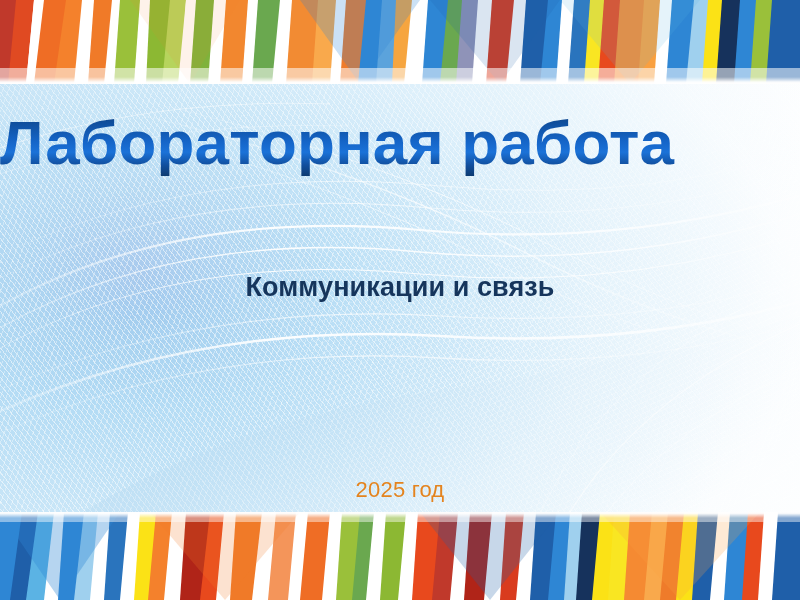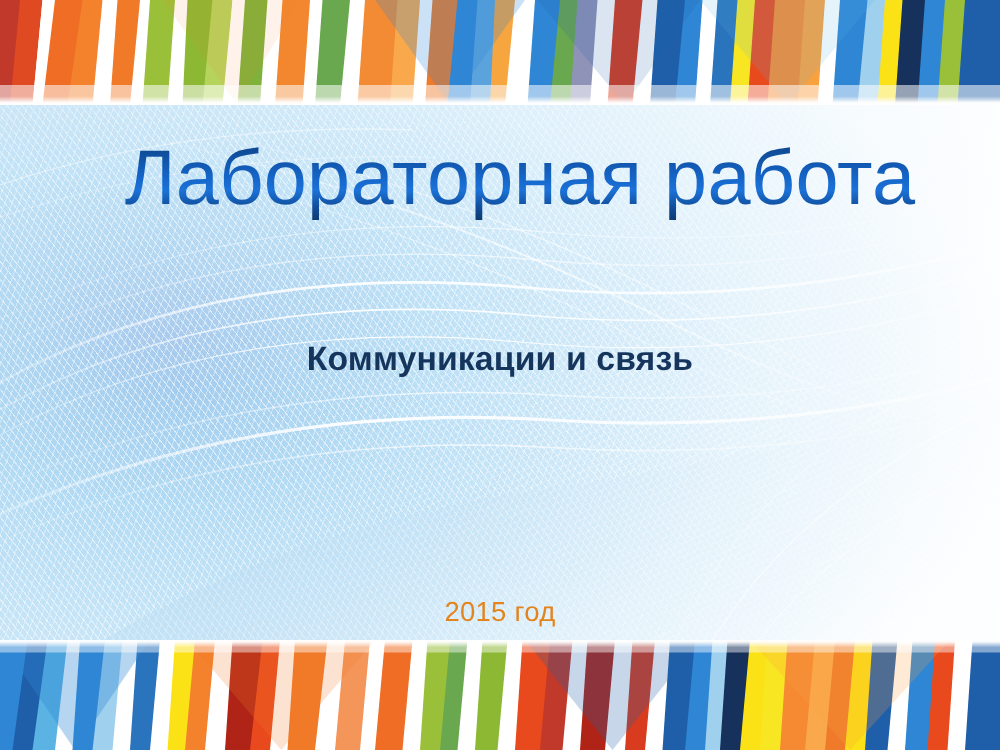--- a/index.html
+++ b/index.html
@@ -121,39 +121,38 @@
     height: 6px;
     background: linear-gradient(0deg, rgba(255,255,255,0) 0%, rgba(255,255,255,0.92) 74%, #ffffff 100%);
     z-index: 2;
   }
 
   
   .title {
     position: absolute;
     left: 0; right: 0;
     top: 110px;
-    text-align: center;
+    text-align: left;
     font-size: 62px;
     line-height: 1.06;
-    font-weight: 400;
+    font-weight: 700;
     letter-spacing: 0.2px;
     background-image: linear-gradient(180deg,
       #123d79 0%,
       #0f4f9e 20%,
       #1565c8 48%,
       #1b72d8 64%,
       #114e9c 84%,
       #0d3b72 100%);
     -webkit-background-clip: text;
             background-clip: text;
     color: transparent;
     -webkit-text-fill-color: transparent;
     text-shadow: none;
     white-space: nowrap;
-    margin-left: 32px;
   }
 
   .subtitle {
     position: absolute;
     left: 0; right: 0;
     top: 272px;
     text-align: center;
     font-size: 27px;
     font-weight: 700;
     color: #16355c;
@@ -355,15 +354,15 @@
         <polygon points="600,0 760,0 680,88" fill="#f9a03f" opacity="0.22"></polygon>
       </g>
       <rect x="0" y="0" width="800" height="10" fill="#ffffff" opacity="0.45"></rect>
     </svg>
   </div>
 
   <div class="title">Лабораторная работа</div>
 
   <div class="subtitle">Коммуникации и связь</div>
 
-  <div class="year">2015 год</div>
+  <div class="year">2025 год</div>
 
 </div>
 
 </body></html>

